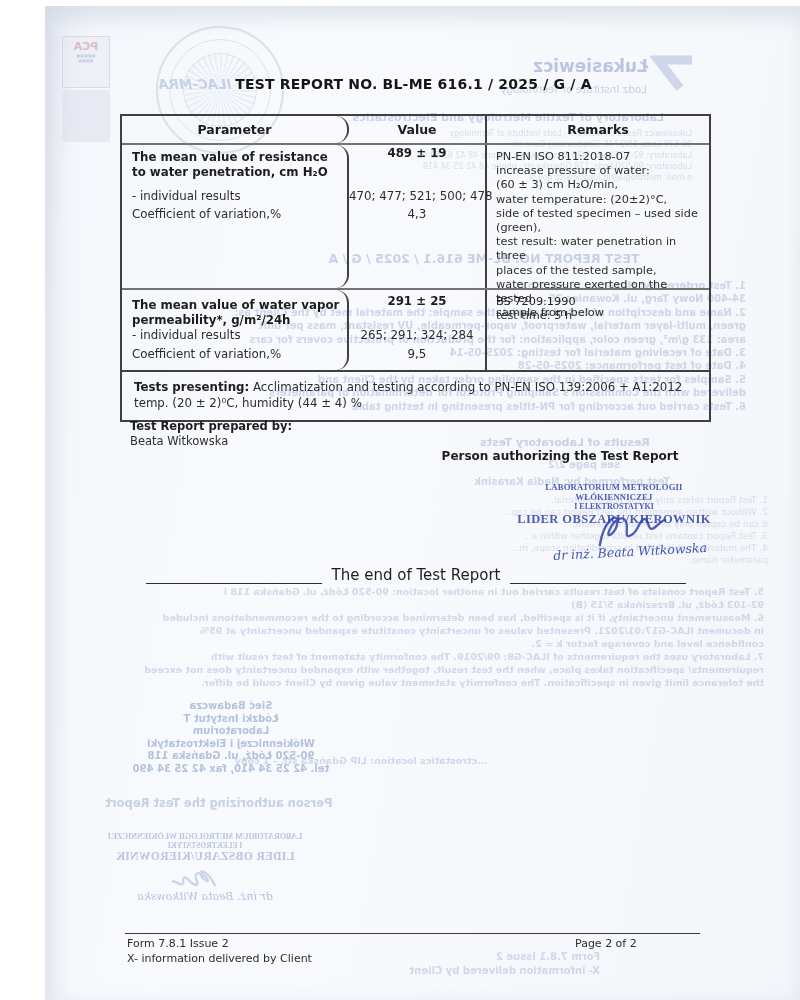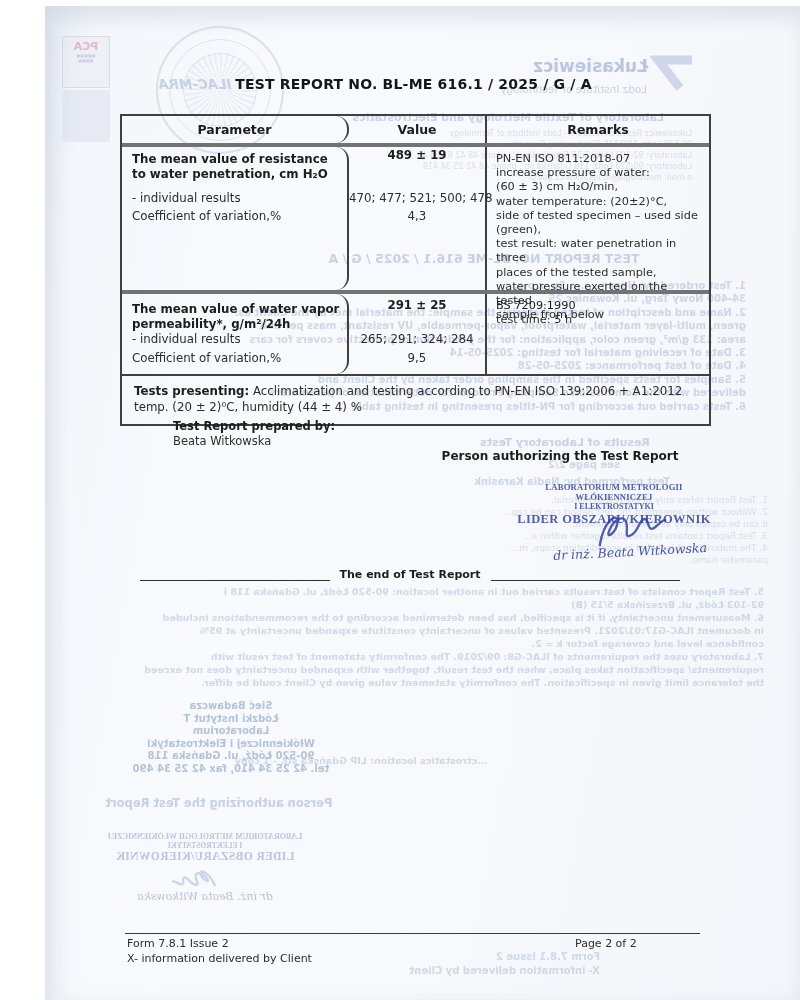--- a/index.html
+++ b/index.html
@@ -12,50 +12,50 @@
   .bleed-layer{z-index:1;}
   .content-layer{z-index:2;}
   .abs{position:absolute;}
   .mirror{transform:scaleX(-1);}
   
   .rpt-title{left:120px;top:76px;width:587px;text-align:center;font-weight:bold;
              font-size:14px;letter-spacing:.2px;color:#161616;}
   .rpt-table{left:120px;top:114px;width:587px;border:2px solid #3f3f3f;background:transparent;
              font-size:12px;}
   .t-row{display:flex;position:relative;}
-  .t-row + .t-row{border-top:4px solid #737373;}
+  .t-row + .t-row{border-top:2px solid #737373;}
   .c1{width:227px;border-right:2px solid #3f3f3f;position:relative;box-sizing:border-box;border-radius:13px;}
   .c2{width:138px;border-right:2px solid #3f3f3f;position:relative;box-sizing:border-box;}
   .c3{flex:1;position:relative;box-sizing:border-box;}
   .t-head{height:27px;}
   .t-head > div{display:flex;align-items:center;justify-content:center;font-weight:bold;font-size:12.5px;color:#1d1d1d;}
   .r1{height:143px;}
   .r2{height:80px;}
   .cell-line{position:absolute;left:10px;right:6px;font-size:11.8px;color:#2c2c2c;}
   .cell-line.center{left:0;right:0;text-align:center;}
   .param-title{font-weight:bold;line-height:15px;color:#1d1d1d;}
   .mean-val{font-weight:bold;color:#1d1d1d;}
   .remarks-lines{position:absolute;left:9px;right:4px;top:5px;font-size:11.3px;line-height:14.2px;color:#2c2c2c;}
   .remarks-lines.bold-first > div:first-child{font-weight:normal;color:#1d1d1d;}
   .t-cond{border-top:2px solid #3f3f3f;padding:7px 12px 9px 12px;font-size:11.8px;line-height:16px;color:#2c2c2c;}
   .t-cond b{color:#1d1d1d;}
-  .prepared{left:130px;top:419px;font-size:11.5px;line-height:15px;margin-left:43px;}
+  .prepared{left:130px;top:419px;font-size:11.5px;line-height:15px;}
   .prepared .lbl{font-weight:bold;color:#1d1d1d;}
   .authorizing{left:430px;top:449px;width:260px;text-align:center;font-weight:bold;
                font-size:12px;color:#1d1d1d;}
   .stamp{left:516px;top:482px;width:196px;text-align:center;color:rgba(52,70,170,.88);
          font-family:"Liberation Serif",serif;}
   .stamp .s1{font-size:8.6px;font-weight:bold;letter-spacing:.2px;}
   .stamp .s2{font-size:8px;font-weight:bold;}
   .stamp .s3{font-size:12.5px;font-weight:bold;letter-spacing:.4px;margin-top:1px;}
   .sig-svg{left:592px;top:507px;transform:rotate(-8deg);}
   .sig-name{left:540px;top:544px;width:180px;text-align:center;font-family:"DejaVu Serif",serif;
             font-style:italic;font-size:12.5px;color:rgba(48,66,168,.9);transform:rotate(-3deg);}
-  .end-line{left:140px;top:566px;width:540px;display:flex;align-items:flex-end;gap:10px;
-            font-size:11px;font-weight:bold;color:#1d1d1d;}
+  .end-line{left:146px;top:566px;width:540px;display:flex;align-items:flex-end;gap:10px;
+            font-size:15px;font-weight:normal;color:#1d1d1d;}
   .end-line .rule{flex:1;border-bottom:1.8px solid #2e2e2e;height:14px;}
   .footer-line{left:125px;top:933px;width:575px;border-top:1.6px solid #3a3a3a;}
   .footer-form{left:127px;top:937px;font-size:11px;line-height:14.5px;color:#2c2c2c;}
   .footer-page{left:575px;top:937px;font-size:11px;color:#2c2c2c;}
   .pca-box{left:62px;top:36px;width:48px;height:108px;}
   .pca-top{position:absolute;left:0;top:0;right:0;height:50px;border:1px solid rgba(204,200,214,.55);
            background:rgba(228,226,238,.32);text-align:center;}
   .pca-txt{font-weight:bold;font-size:11px;color:rgba(206,152,164,.6);display:block;margin-top:3px;}
   .pca-sub{font-size:4px;line-height:5px;color:rgba(180,186,210,.6);}
   .pca-bottom{position:absolute;left:0;top:54px;right:0;height:52px;background:rgba(212,216,232,.42);}

